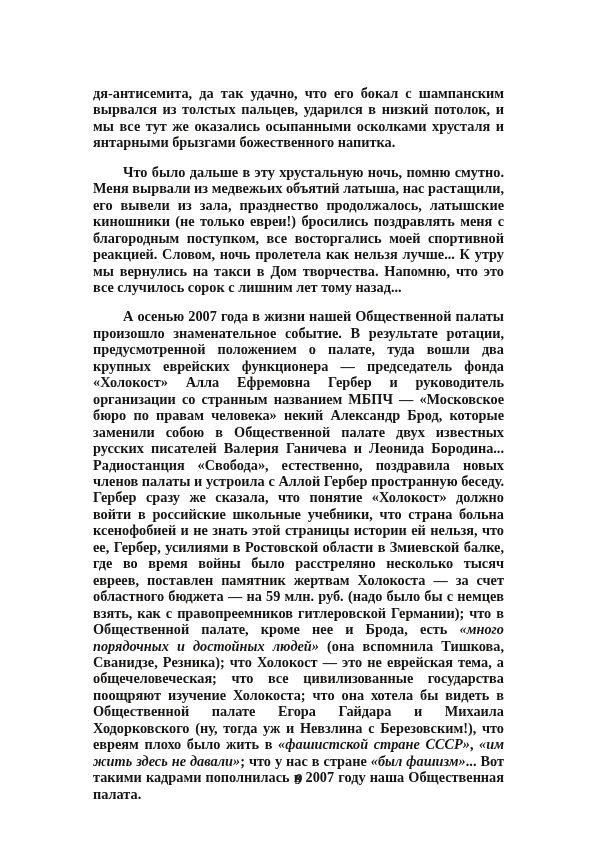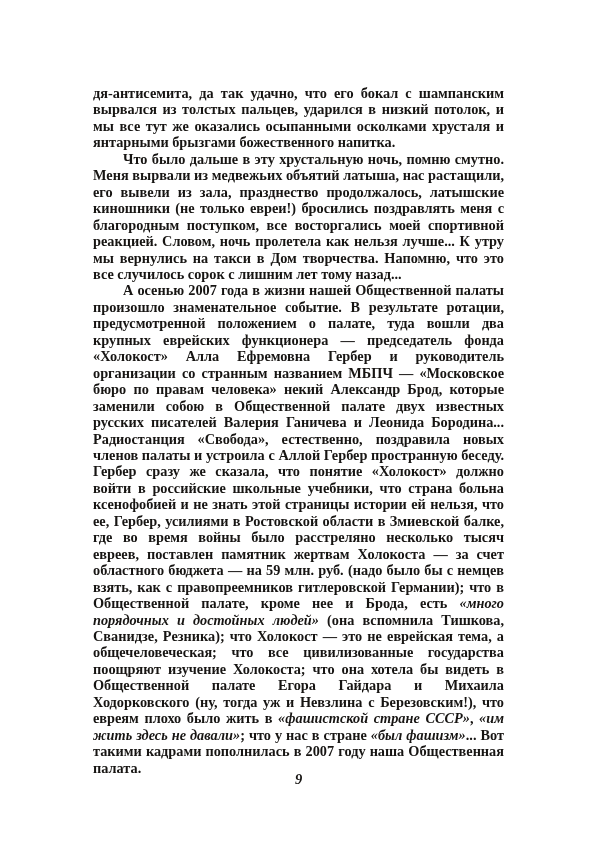--- a/index.html
+++ b/index.html
@@ -34,20 +34,21 @@
     text-justify: inter-word;
     hyphens: auto;
     -webkit-hyphens: auto;
   }
   .para {
     margin: 0;
     padding: 0;
   }
   .para.indent {
     text-indent: 30px;
+    margin-top: 13px;
   }
   .it {
     font-style: italic;
   }
   .pageno {
     position: absolute;
     left: 93px;
     top: 771px;
     width: 411px;
     text-align: center;

